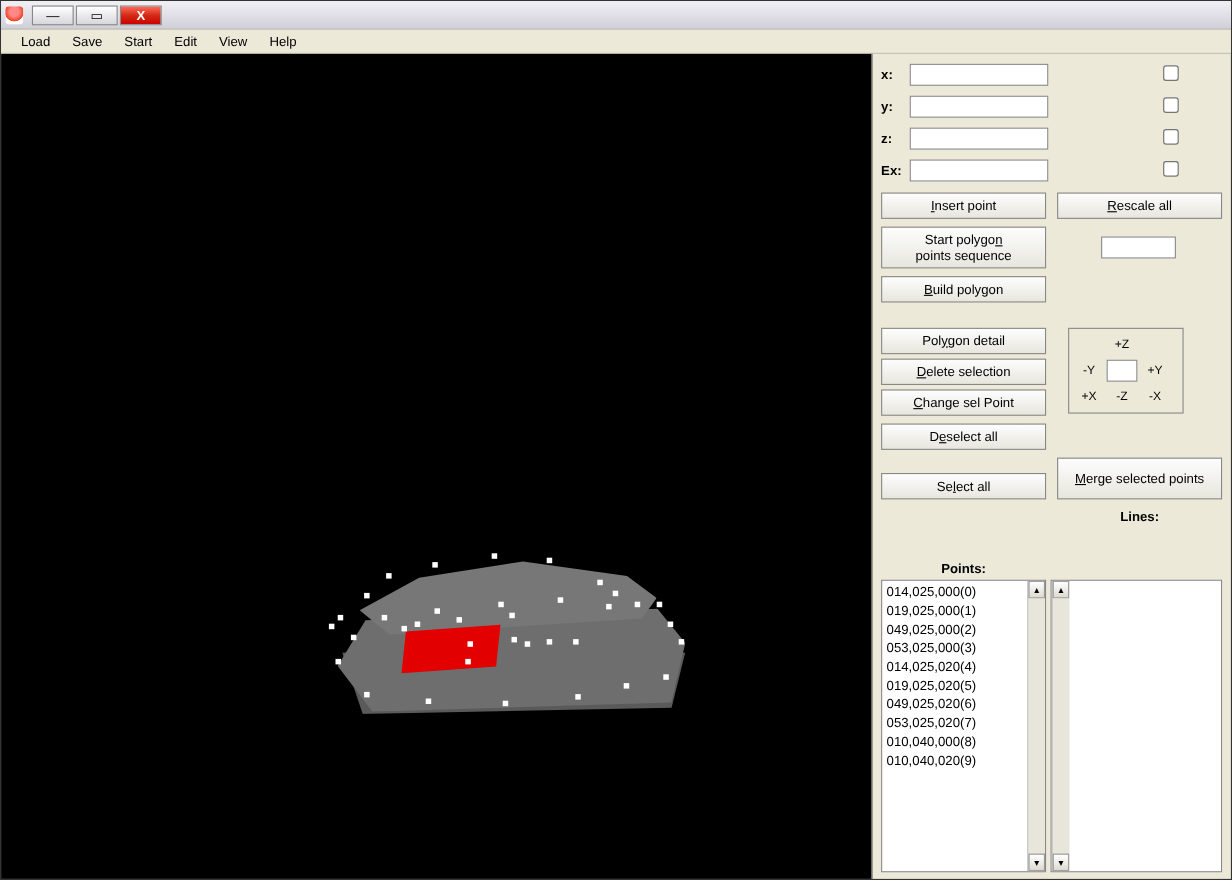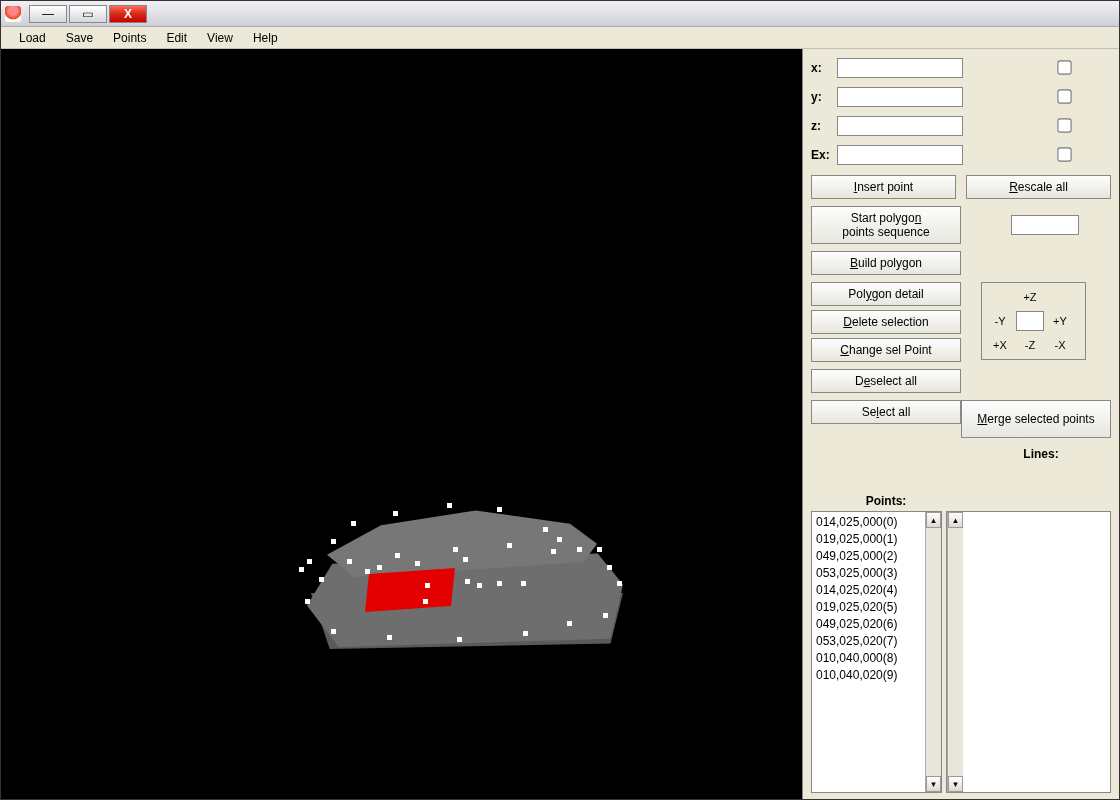--- a/index.html
+++ b/index.html
@@ -102,39 +102,39 @@
   display:flex;
   align-items:center;
   justify-content:center;
 }
 .btn .ul { text-decoration: underline; }
 .btn-pair { display:flex; gap:10px; margin-top:4px; }
 .btn-pair .btn { flex:1; }
 .btn-seq { width: 150px; height: 38px; line-height:14px; flex-direction:column; }
 .seq-row { display:flex; gap:10px; align-items:center; margin-top:4px; }
 .seq-row .small-input { width:68px; height:20px; border:1px solid #888; margin-left:40px; }
-.mid-block { display:flex; gap:20px; margin-top:4px; }
+.mid-block { display:flex; gap:20px; margin-top:20px; }
 .mid-left { display:flex; flex-direction:column; gap:4px; }
 .mid-left .btn { width:150px; }
 .nudge {
   border:1px solid #888;
   width:105px;
   height:78px;
   padding:4px;
   display:grid;
   grid-template-columns: 28px 28px 28px;
   grid-template-rows: 20px 24px 20px;
   gap: 2px;
   align-items:center;
   justify-items:center;
   font-size:11px;
 }
 .nudge input { width:28px; height:20px; border:1px solid #888; }
 .nudge span { cursor:pointer; }
-.sel-row { display:flex; margin-top:4px; }
+.sel-row { display:flex; gap:10px; margin-top:4px;align-items:flex-end; }
 .sel-row .btn { width:150px; }
 .merge-btn { flex:1; height:38px; line-height:14px; flex-direction:column; }
 .list-headers { display:flex; gap:10px; margin-top:6px; font-size:12px; font-weight:bold; }
 .list-headers div { text-align:center; }
 .list-headers .h1 { width:150px;margin-top:47px; }
 .list-headers .h2 { flex:1; }
 .lists { display:flex; gap:4px; flex:1; min-height:0; }
 .listbox {
   border:1px solid #888;
   background:#fff;
@@ -220,21 +220,21 @@
     <div class="window-btns">
       <div class="winbtn">—</div>
       <div class="winbtn">▭</div>
       <div class="winbtn close">X</div>
     </div>
   </div>
 
   <div class="menubar">
     <div class="menu-item">Load</div>
     <div class="menu-item">Save</div>
-    <div class="menu-item">Points</div>
+    <div class="menu-item">Start</div>
     <div class="menu-item">Edit</div>
     <div class="menu-item">View</div>
     <div class="menu-item">Help</div>
   </div>
 
   <div class="content">
     <div class="viewport">
       <div class="car-body">
         <div class="car-side2"></div>
         <div class="car-side"></div>
@@ -382,21 +382,21 @@
           <div><span></span><span class="ul">M</span><span>erge selected points</span></div>
         </div>
       </div>
 
       <div class="list-headers">
         <div class="h1">Points:</div>
         <div class="h2">Lines:</div>
       </div>
 
       <div class="lists">
-        <div class="listbox" style="width:131px">
+        <div class="listbox" style="width:150px">
           <div class="items" id="points-items">
               <div>014,025,000(0)</div>
               <div>019,025,000(1)</div>
               <div>049,025,000(2)</div>
               <div>053,025,000(3)</div>
               <div>014,025,020(4)</div>
               <div>019,025,020(5)</div>
               <div>049,025,020(6)</div>
               <div>053,025,020(7)</div>
               <div>010,040,000(8)</div>

